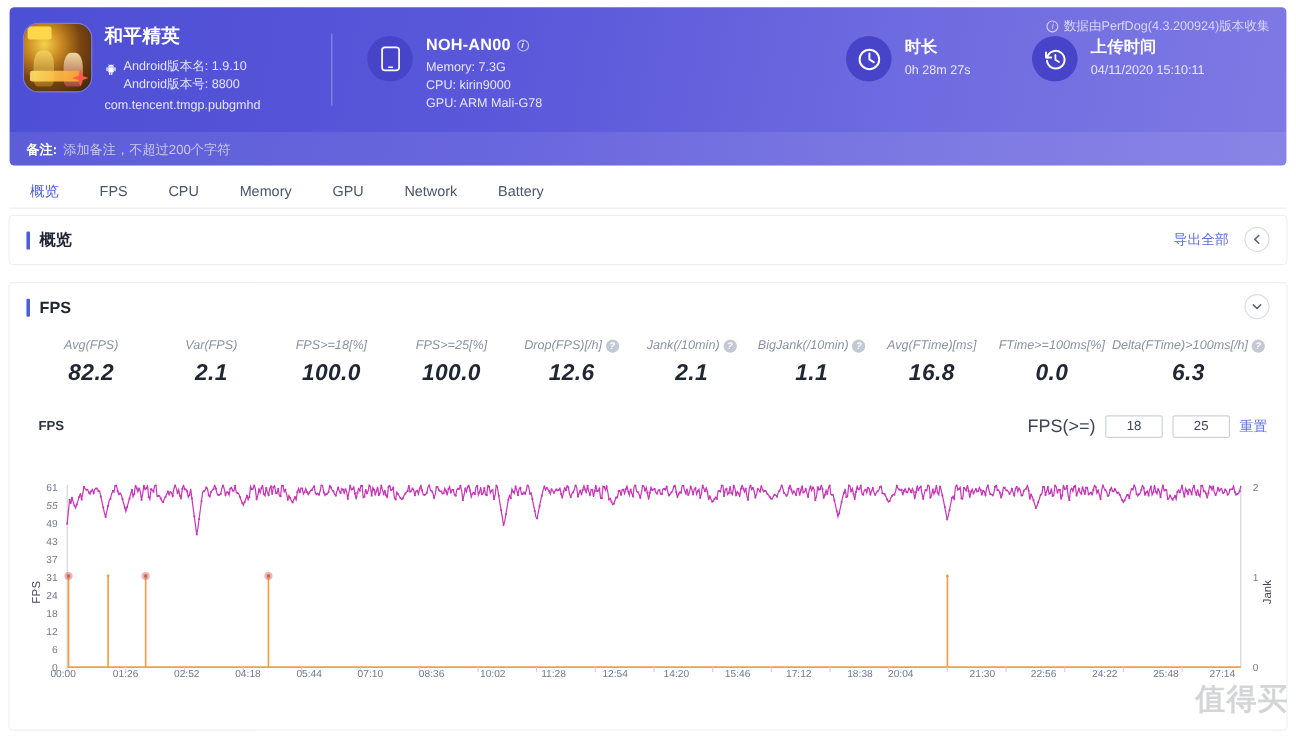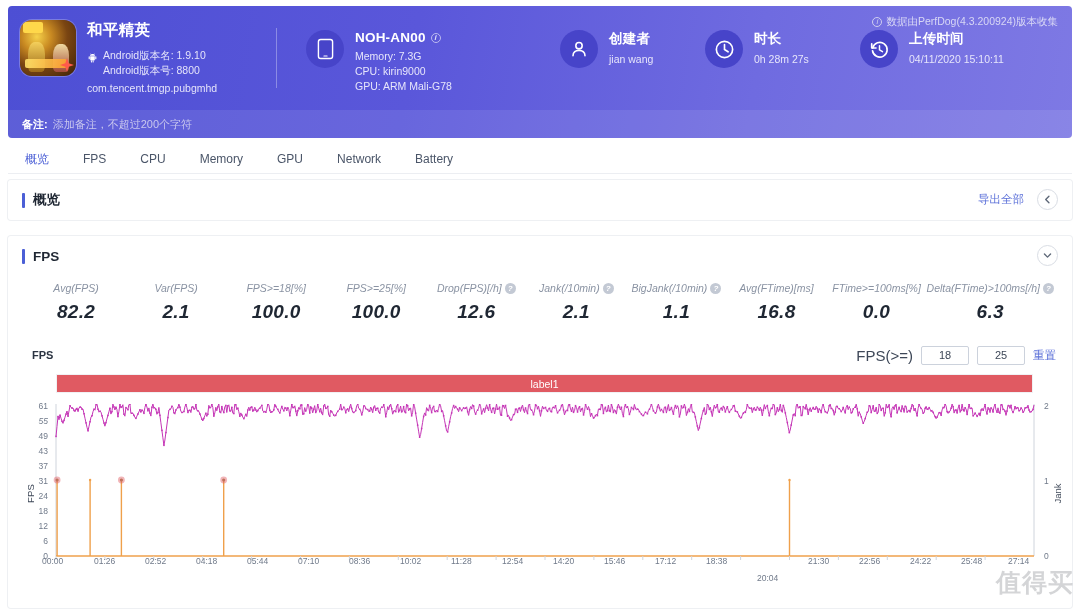--- a/index.html
+++ b/index.html
@@ -213,32 +213,20 @@
           <div class="stat-title" style="display:flex;align-items:center;gap:5px;">
             <span>NOH-AN00</span>
             <span class="info-circle-sm" style="border-color:#bcbaf0;color:#ddddfa;background:#5b57d8;">i</span>
           </div>
           <div class="stat-sub">Memory: 7.3G</div>
           <div class="stat-sub">CPU: kirin9000</div>
           <div class="stat-sub">GPU: ARM Mali-G78</div>
         </div>
       </div>
 
-      <div class="stat-group" style="left:552px;">
-        <div class="stat-icon">
-          <svg width="20" height="20" viewBox="0 0 24 24">
-            <circle cx="12" cy="8" r="3.8" fill="none" stroke="#fff" stroke-width="1.9"></circle>
-            <path d="M4.8 20c0-4.1 3.2-6.4 7.2-6.4s7.2 2.3 7.2 6.4" fill="none" stroke="#fff" stroke-width="1.9" stroke-linecap="round"></path>
-          </svg>
-        </div>
-        <div>
-          <div class="stat-title">创建者</div>
-          <div class="stat-sub">jian wang</div>
-        </div>
-      </div>
 
       <div class="stat-group" style="left:697px;">
         <div class="stat-icon">
           <svg width="21" height="21" viewBox="0 0 24 24">
             <circle cx="12" cy="12" r="9.3" fill="none" stroke="#fff" stroke-width="1.9"></circle>
             <path d="M12 6.4V12l4.1 2.6" fill="none" stroke="#fff" stroke-width="1.9" stroke-linecap="round"></path>
           </svg>
         </div>
         <div>
           <div class="stat-title">时长</div>
@@ -373,21 +361,20 @@
     </div>
 
     <div class="fps-axis-title">FPS</div>
     <div class="fps-ctrl">
       <span class="fps-ctrl-label">FPS(&gt;=)</span>
       <span class="num-box">18</span>
       <span class="num-box">25</span>
       <span class="link-blue">重置</span>
     </div>
 
-    <div class="label-bar">label1</div>
 
     <div class="plot">
       <div class="y-left-label">FPS</div>
       <div class="y-right-label">Jank</div>
 
       <div class="ytick" style="left:14px;top:-3px;width:26px;">61</div>
       <div class="ytick" style="left:14px;top:12px;width:26px;font-style:italic;">55</div>
       <div class="ytick" style="left:14px;top:27px;width:26px;">49</div>
       <div class="ytick" style="left:14px;top:42px;width:26px;">43</div>
       <div class="ytick" style="left:14px;top:57px;width:26px;">37</div>
@@ -944,21 +931,21 @@
       <div class="xtick" style="left:239px;">05:44</div>
       <div class="xtick" style="left:290px;">07:10</div>
       <div class="xtick" style="left:341px;">08:36</div>
       <div class="xtick" style="left:392px;">10:02</div>
       <div class="xtick" style="left:443px;">11:28</div>
       <div class="xtick" style="left:494px;">12:54</div>
       <div class="xtick" style="left:545px;">14:20</div>
       <div class="xtick" style="left:596px;">15:46</div>
       <div class="xtick" style="left:647px;">17:12</div>
       <div class="xtick" style="left:698px;">18:38</div>
-      <div class="xtick" style="left:749px;margin-top:17px;">20:04</div>
+      <div class="xtick" style="left:732px;">20:04</div>
       <div class="xtick" style="left:800px;">21:30</div>
       <div class="xtick" style="left:851px;">22:56</div>
       <div class="xtick" style="left:902px;">24:22</div>
       <div class="xtick" style="left:953px;">25:48</div>
       <div class="xtick" style="left:1000px;">27:14</div>
     </div>
 
   </div>
 
   <div class="watermark">值得买</div>

